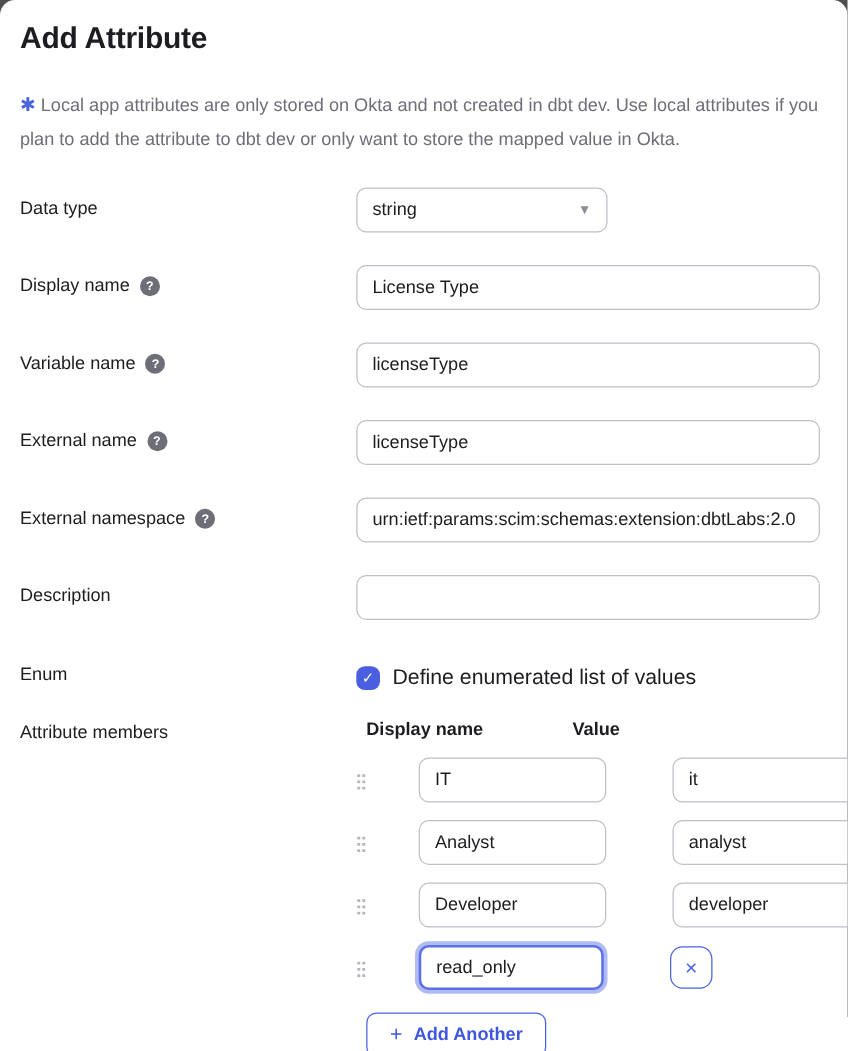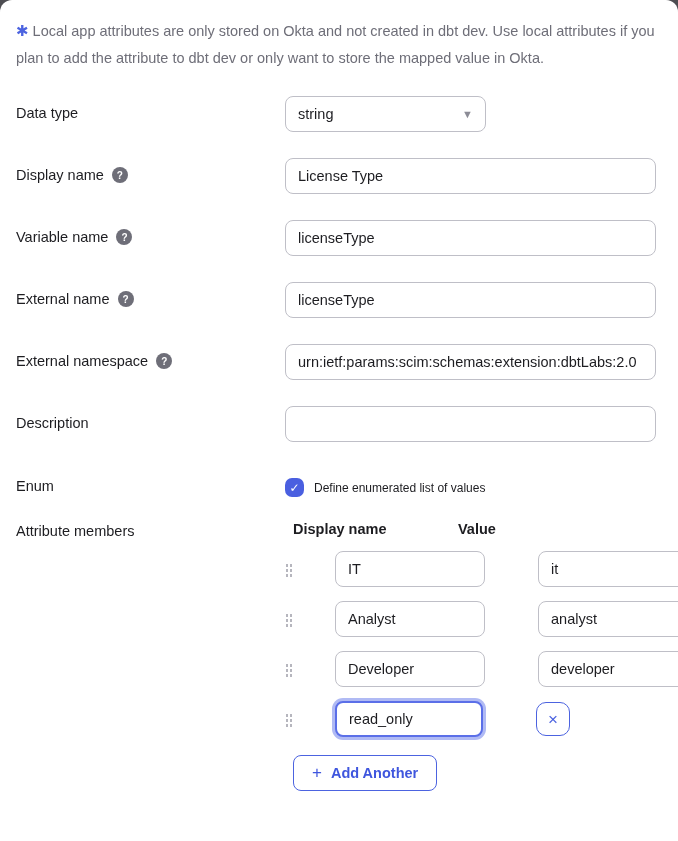--- a/index.html
+++ b/index.html
@@ -102,21 +102,21 @@
     background: #4a5fe0;
     display: inline-flex;
     align-items: center;
     justify-content: center;
     color: #ffffff;
     font-size: 12px;
     font-weight: 700;
     cursor: pointer;
     flex: 0 0 19px;
   }
-  .checkbox-label { font-size: 12px; color: #1d1d21; }
+  .checkbox-label { font-size: 17px; color: #1d1d21; }
   .members-col { flex: 1; }
   .members-header {
     display: flex;
     margin-bottom: 14px;
     padding-left: 8px;
   }
   .members-header .col-h {
     font-size: 14.5px;
     font-weight: 700;
     color: #1d1d21;
@@ -177,20 +177,21 @@
   }
   .add-btn .plus { font-weight: 400; font-size: 17px; }
   .mb-desc { margin-bottom: 28px; }
   .mb-enum { margin-bottom: 24px; }
 </style>
 </head>
 <body>
 
 <div class="modal">
 
+  <div class="title">Add Attribute</div>
 
   <div class="note">
     <span class="asterisk">✱</span><span>Local app attributes are only stored on Okta and not created in dbt dev. Use local attributes if you plan to add the attribute to dbt dev or only want to store the mapped value in Okta.</span>
   </div>
 
   <div class="form-row">
     <div class="label-col">
       <span>Data type</span>
     </div>
     <div class="select-box">

